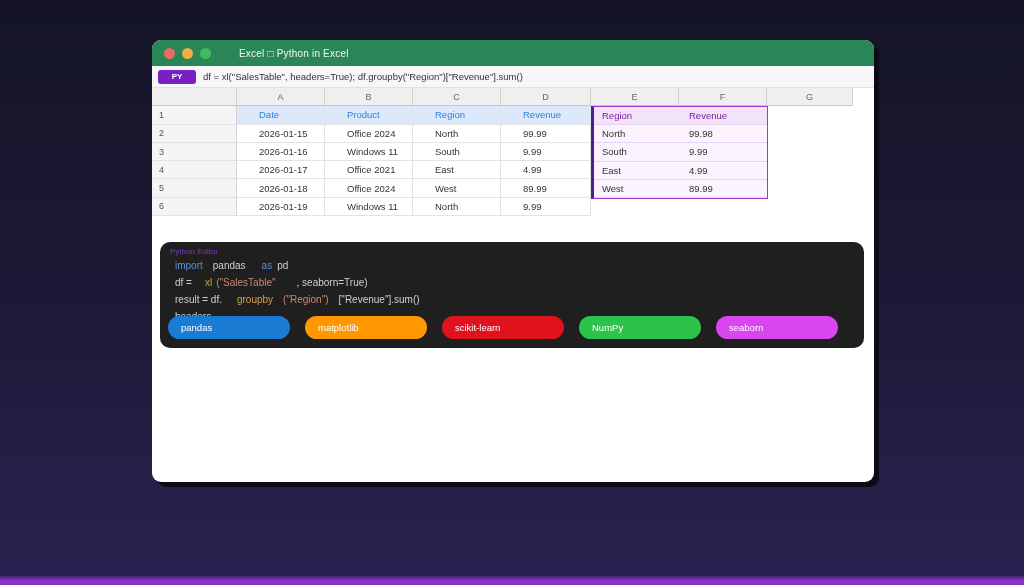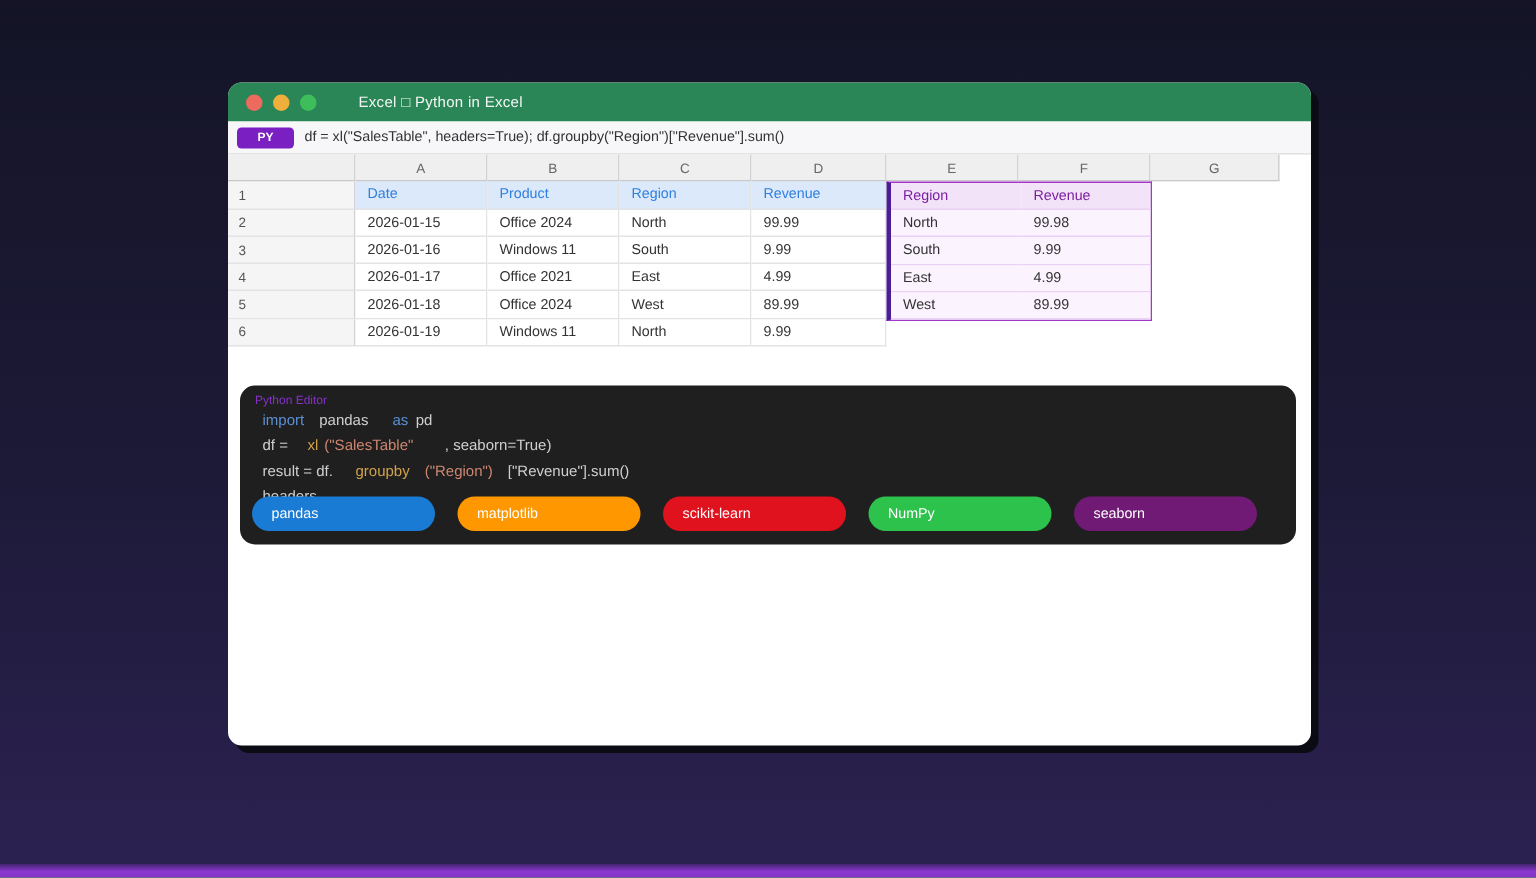--- a/index.html
+++ b/index.html
@@ -3,21 +3,21 @@
 <meta charset="utf-8">
 <style>
   * { margin:0; padding:0; box-sizing:border-box; }
   body { font-family:"Liberation Sans", sans-serif; background:#141426; }
   .stage { position:relative; width:1024px; height:585px; overflow:hidden;
            background:linear-gradient(180deg,#141426 0%,#1d1a38 55%,#2b2150 97%); }
   .bottom-strip { position:absolute; left:0; bottom:0; width:100%; height:9px;
            background:linear-gradient(180deg,#452470 0%,#8a38ce 55%,#8233c6 100%); }
 
   
-  .window { position:absolute; left:152px; top:55px; width:722px; height:442px;
+  .window { position:absolute; left:152px; top:40px; width:722px; height:442px;
             background:#ffffff; border-radius:9px; box-shadow:5px 5px 0 #0b0b14; }
   .titlebar { height:26px; border-radius:9px 9px 0 0; display:flex; align-items:center; padding-left:12px; }
   .lights { display:flex; gap:7px; align-items:center; }
   .light { width:11px; height:11px; border-radius:50%; }
   .title { color:#f2f7f4; font-size:10px; margin-left:28px; letter-spacing:.2px; }
 
   .formula-bar { height:22px; background:#f7f7f9; border-bottom:1px solid #e2e2e5;
                  display:flex; align-items:center; padding-left:6px; }
   .py-badge { width:38px; height:14px; border-radius:3px; color:#fff; font-size:8px; font-weight:bold;
               display:flex; align-items:center; justify-content:center; }
@@ -25,21 +25,21 @@
 
   
   .grid { position:absolute; left:0; top:48px; display:grid;
           grid-template-columns:85px 88px 88px 88px 90px 88px 88px 86px;
           grid-auto-rows:18.3px; }
   .ch { background:#efeff0; border-right:1px solid #d2d2d4; border-bottom:1px solid #c8c8ca;
         color:#666; font-size:9px; display:flex; align-items:center; justify-content:center; }
   .rh { background:#f5f5f6; border-right:1px solid #d2d2d4; border-bottom:1px solid #e3e3e5;
         color:#555; font-size:9px; display:flex; align-items:center; padding-left:7px; }
   .cell { background:#fff; border-right:1px solid #e3e3e5; border-bottom:1px solid #e3e3e5;
-          color:#333; font-size:9.5px; display:flex; align-items:center; padding-left:8px;
+          color:#333; font-size:9.5px; display:flex; align-items:center; padding-left:22px;
           white-space:nowrap; overflow:hidden; }
   .cell.hdr { background:#dbe9fa; color:#2e7fe0; }
   .cell.blank { background:#fff; border:none; }
 
   
   .result-table { position:absolute; left:439px; top:66px; width:177px; height:93px;
                   border:1px solid #a437c8; border-left:3px solid #4b1e96;
                   display:grid; grid-template-columns:87px 1fr; grid-auto-rows:18.2px;
                   background:#fbf4fe; }
   .rt-cell { display:flex; align-items:center; padding-left:8px; font-size:9.5px; color:#333;
@@ -183,21 +183,21 @@
           </div>
         <div class="pill" style="background: rgb(255, 152, 0);">
             <span>matplotlib</span>
           </div>
         <div class="pill" style="background: rgb(224, 18, 30);">
             <span>scikit-learn</span>
           </div>
         <div class="pill" style="background: rgb(45, 194, 75);">
             <span>NumPy</span>
           </div>
-        <div class="pill" style="background: #701a75;">
+        <div class="pill" style="background: #d946ef;">
             <span>seaborn</span>
           </div>
       </div>
     </div>
 
   </div>
 
   <div class="bottom-strip"></div>
 </div>
 

